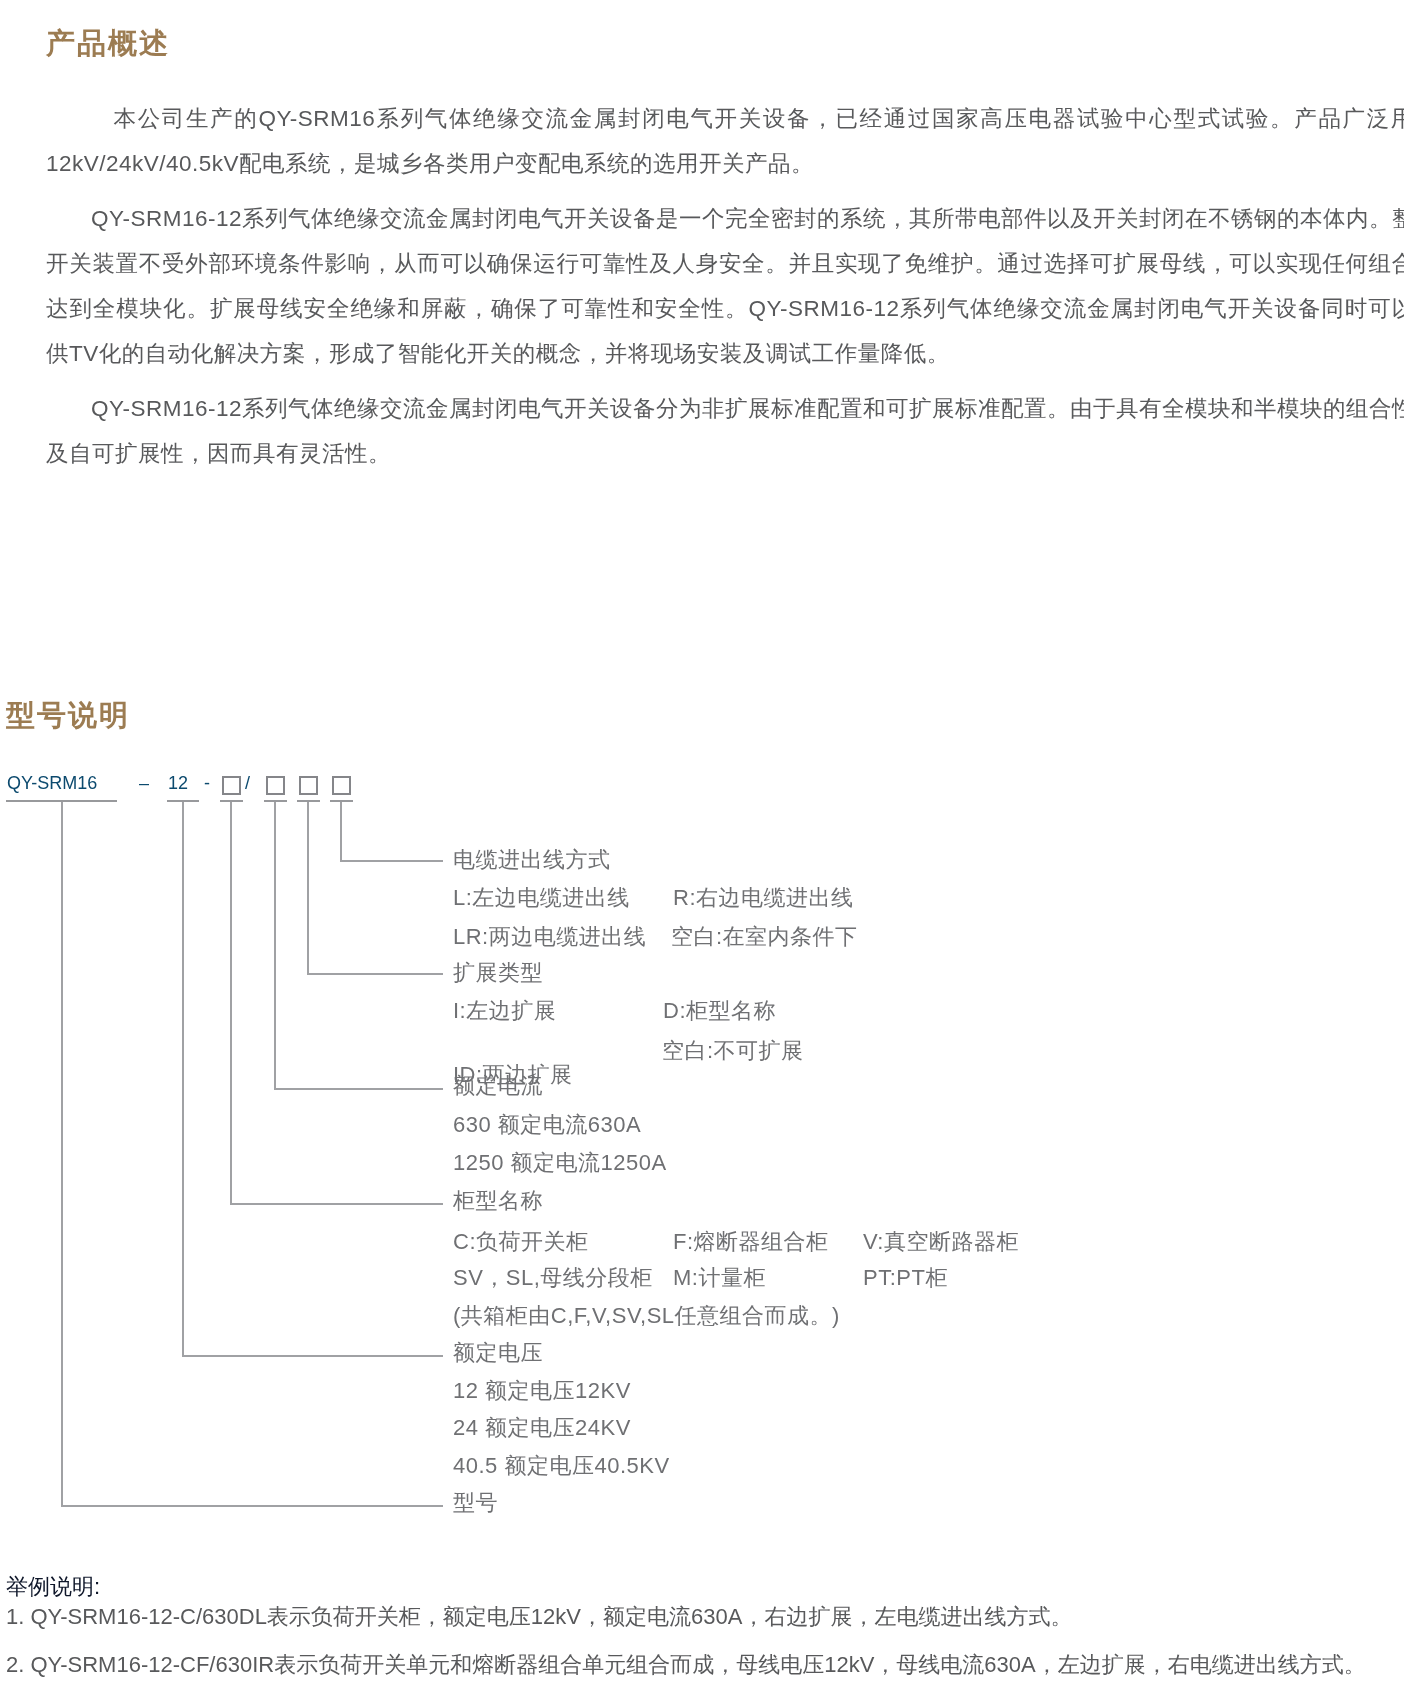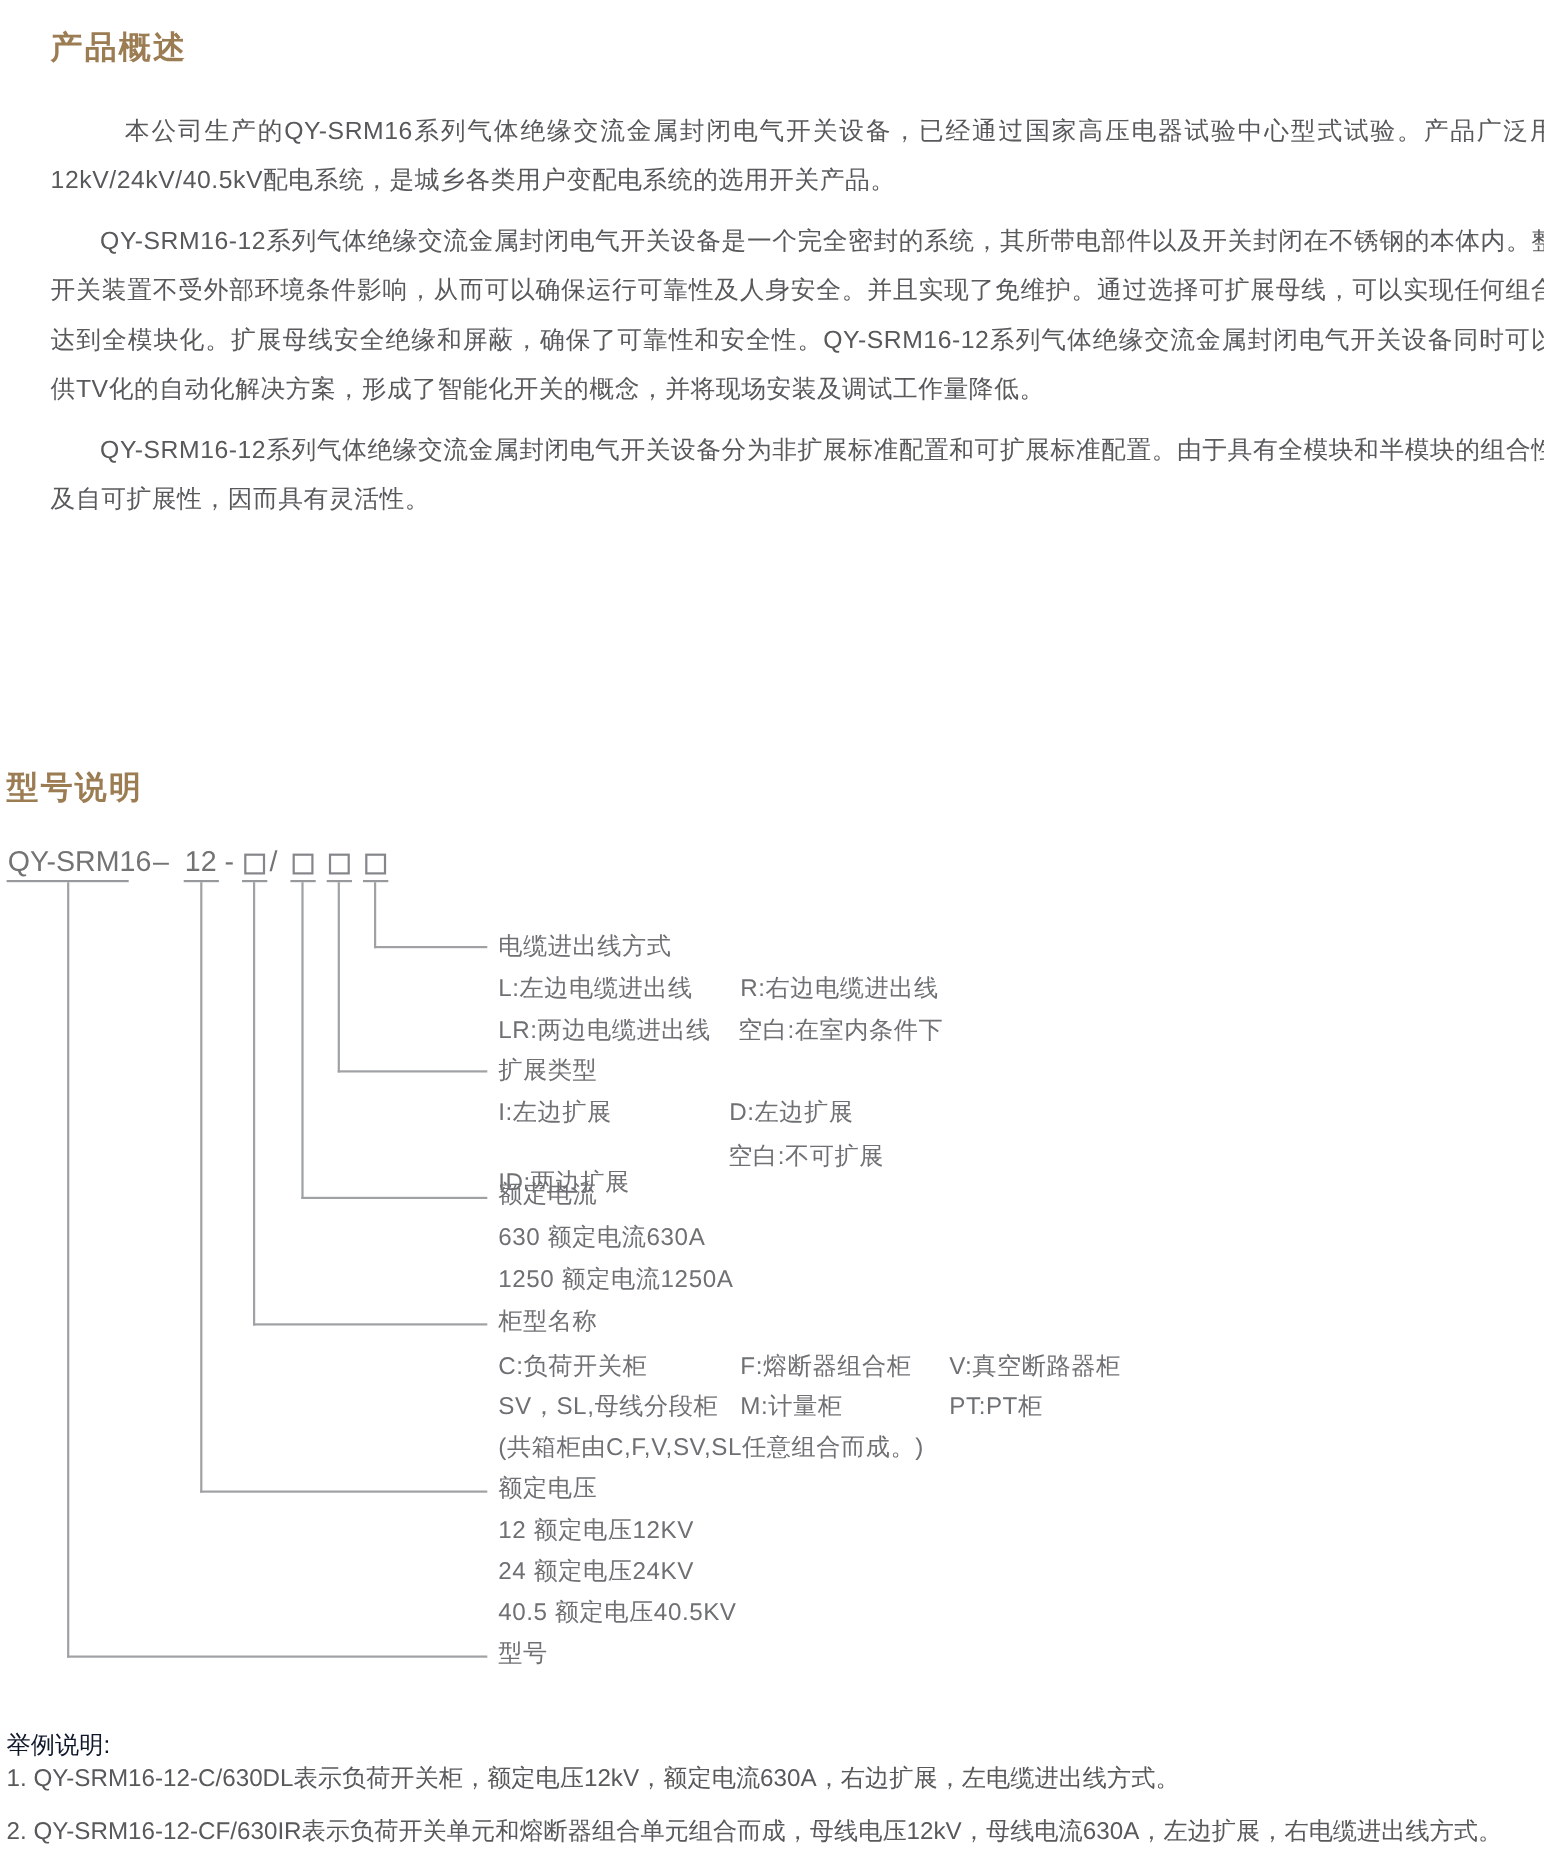--- a/index.html
+++ b/index.html
@@ -14,21 +14,21 @@
   .overview{position:absolute;top:24px;left:6px;width:1392px;margin-left:40px;}
   .overview .heading{margin-bottom:32px;}
   .overview p{
     font-size:22.5px;line-height:45px;color:#58595B;margin:0 0 10px 0;
     text-align:justify;text-indent:2em;letter-spacing:0.5px;
   }
   .overview p.first{text-indent:3em;}
   .model-heading{position:absolute;top:696px;left:6px;}
   .diagram{position:absolute;top:760px;left:0;width:1404px;height:790px;}
   .code-item{
-    position:absolute;font-size:26px;color:#737373;white-space:nowrap;top:8px;line-height:30px;
+    position:absolute;font-size:18px;color:#0c4a6e;white-space:nowrap;top:8px;line-height:30px;
   }
   .code-box{
     position:absolute;top:16px;width:15px;height:15px;border:2px solid #85868A;background:#fff;
   }
   .u{position:absolute;height:2px;background:#98999C;top:40px;}
   .vline{position:absolute;width:2px;background:#A0A1A4;top:42px;}
   .hline{position:absolute;height:2px;background:#A0A1A4;}
   .dlabel{
     position:absolute;font-size:22px;line-height:22px;color:#6F7073;
     white-space:nowrap;letter-spacing:0.5px;
@@ -84,21 +84,21 @@
   <div class="hline" style="left:61px;top:745px;width:382px;"></div>
 
   <span class="dlabel" style="left:453px;top:89px;text-align:center;">电缆进出线方式</span>
   <span class="dlabel" style="left:453px;top:127px;">L:左边电缆进出线</span>
   <span class="dlabel" style="left:673px;top:127px;">R:右边电缆进出线</span>
   <span class="dlabel" style="left:453px;top:166px;">LR:两边电缆进出线</span>
   <span class="dlabel" style="left:671px;top:166px;">空白:在室内条件下</span>
 
   <span class="dlabel" style="left:453px;top:202px;">扩展类型</span>
   <span class="dlabel" style="left:453px;top:240px;">I:左边扩展</span>
-  <span class="dlabel" style="left:663px;top:240px;">D:左边扩展</span>
+  <span class="dlabel" style="left:663px;top:240px;">D:柜型名称</span>
   <span class="dlabel" style="left:453px;top:280px;margin-top:24px;">ID:两边扩展</span>
   <span class="dlabel" style="left:662px;top:280px;">空白:不可扩展</span>
 
   <span class="dlabel" style="left:453px;top:315px;">额定电流</span>
   <span class="dlabel" style="left:453px;top:354px;">630 额定电流630A</span>
   <span class="dlabel" style="left:453px;top:392px;">1250 额定电流1250A</span>
 
   <span class="dlabel" style="left:453px;top:430px;">柜型名称</span>
   <span class="dlabel" style="left:453px;top:471px;">C:负荷开关柜</span>
   <span class="dlabel" style="left:673px;top:471px;">F:熔断器组合柜</span>

